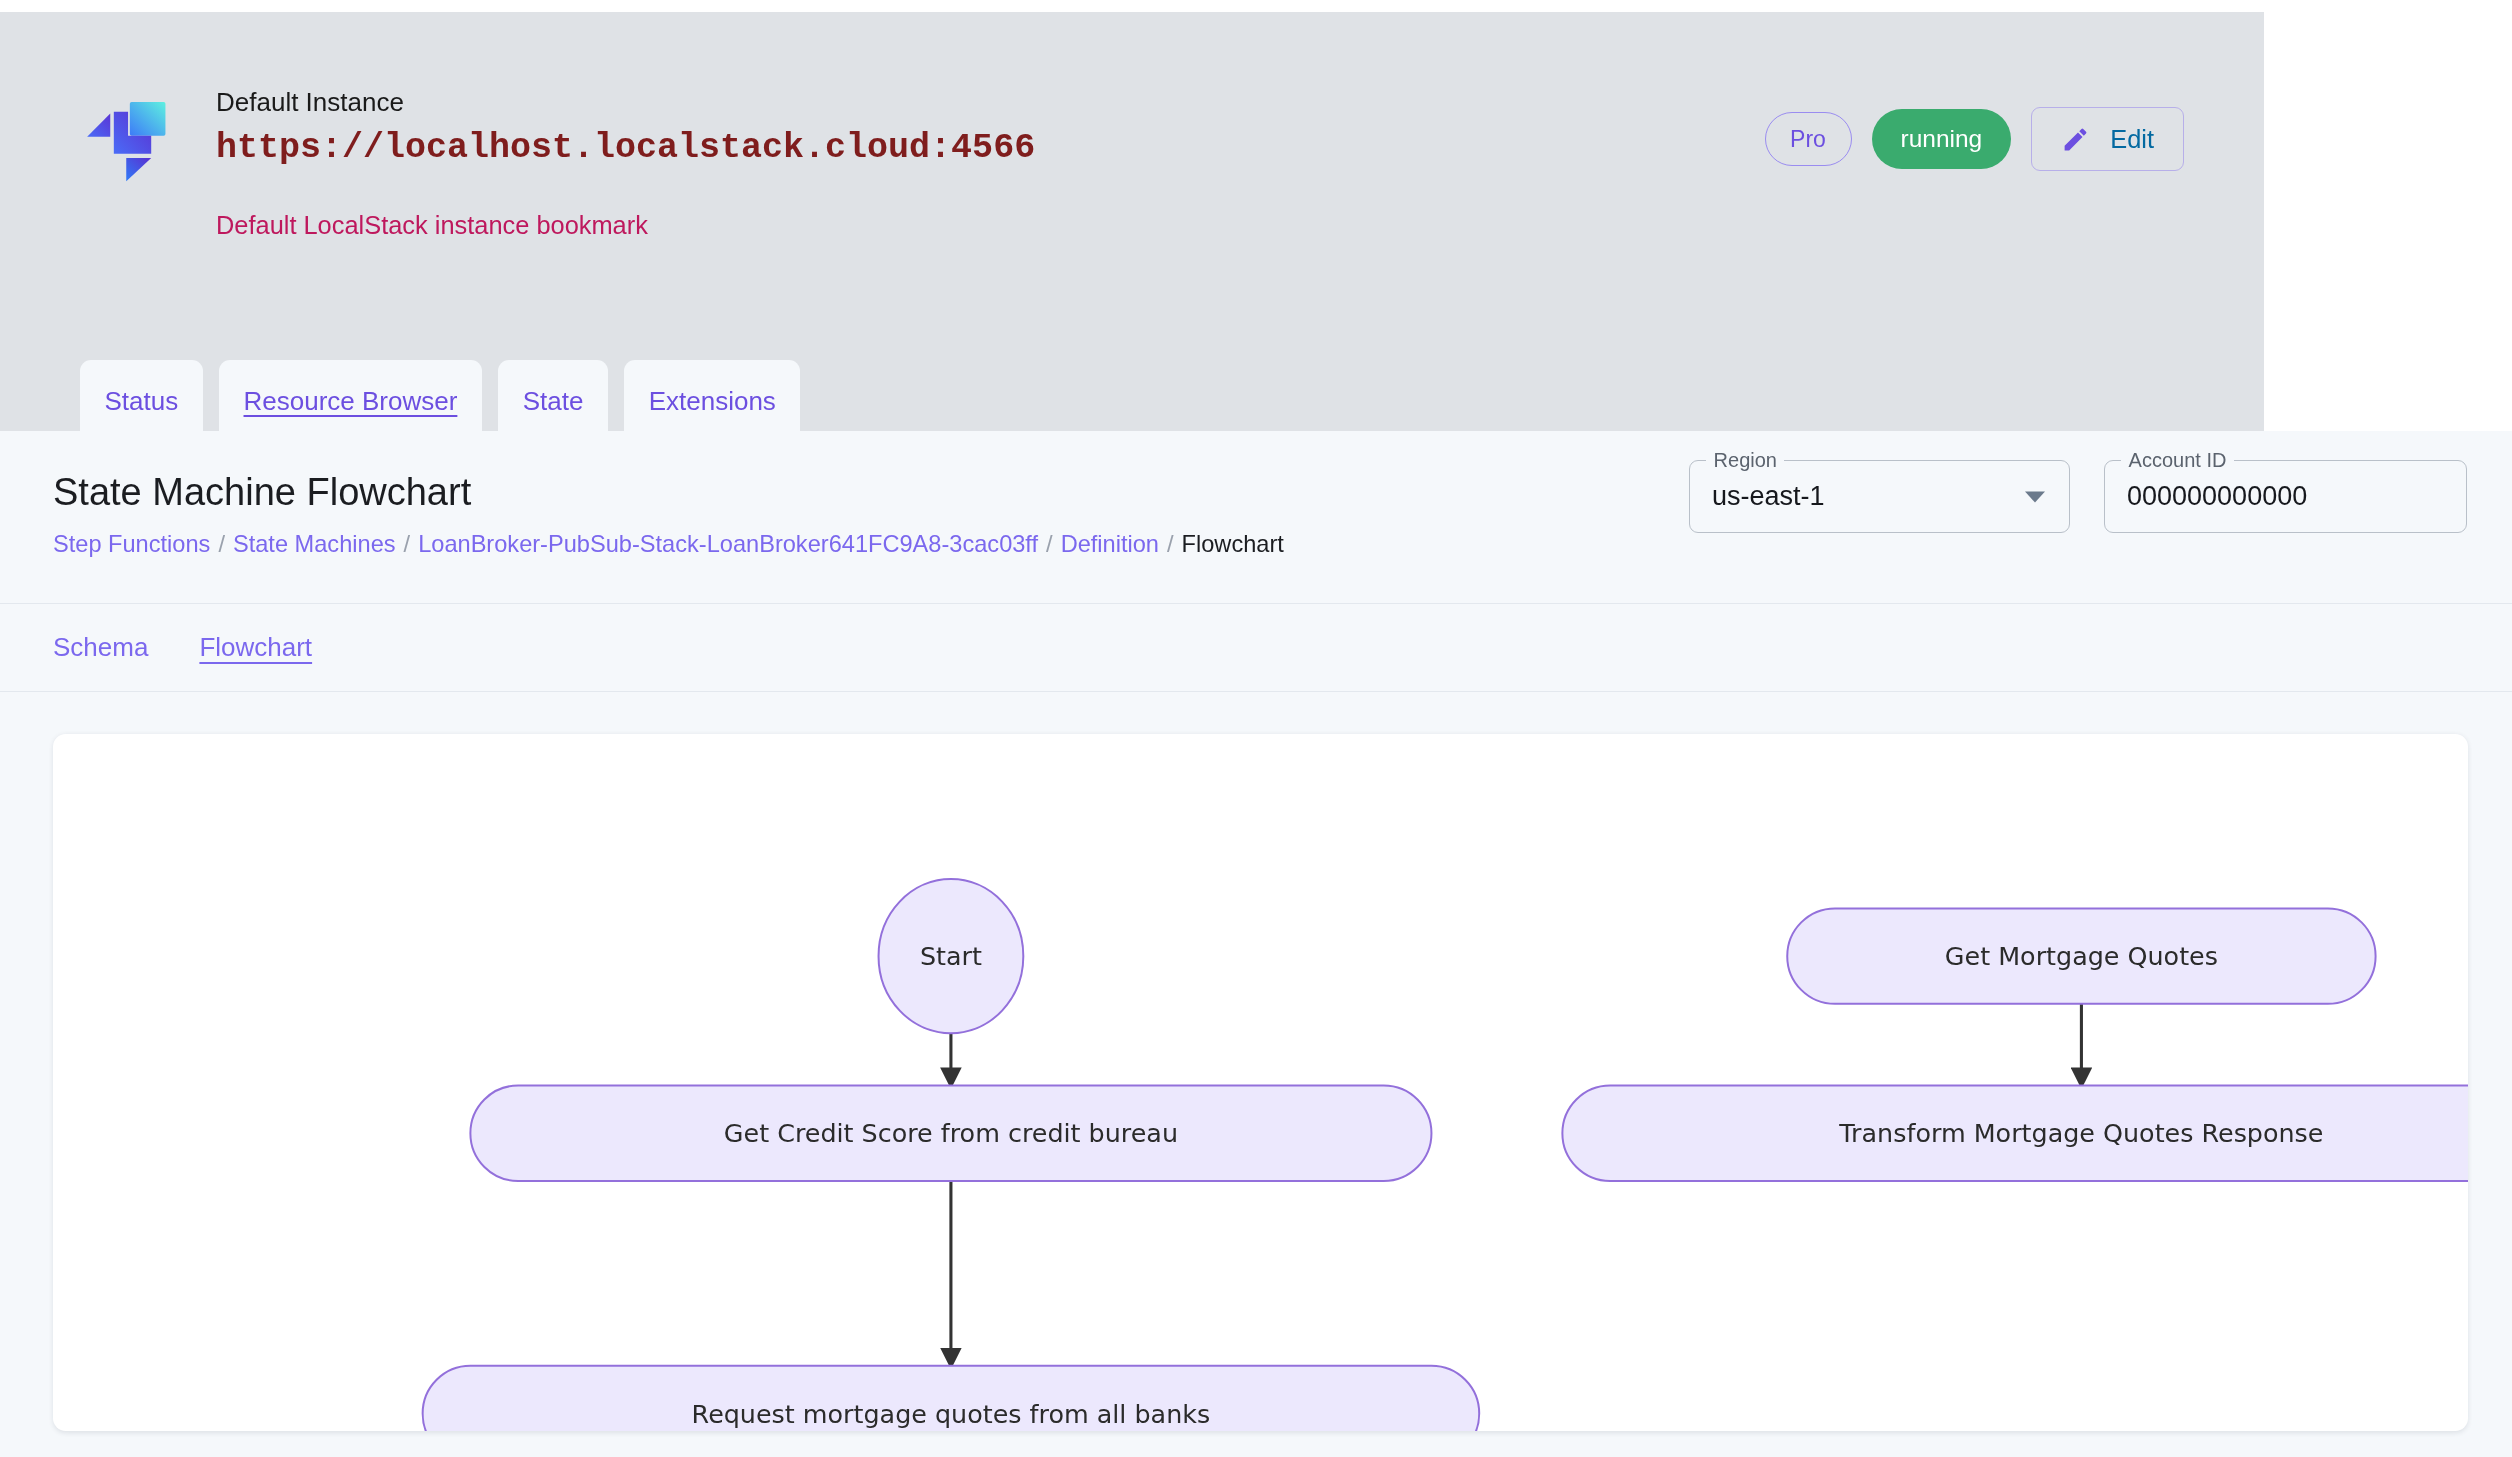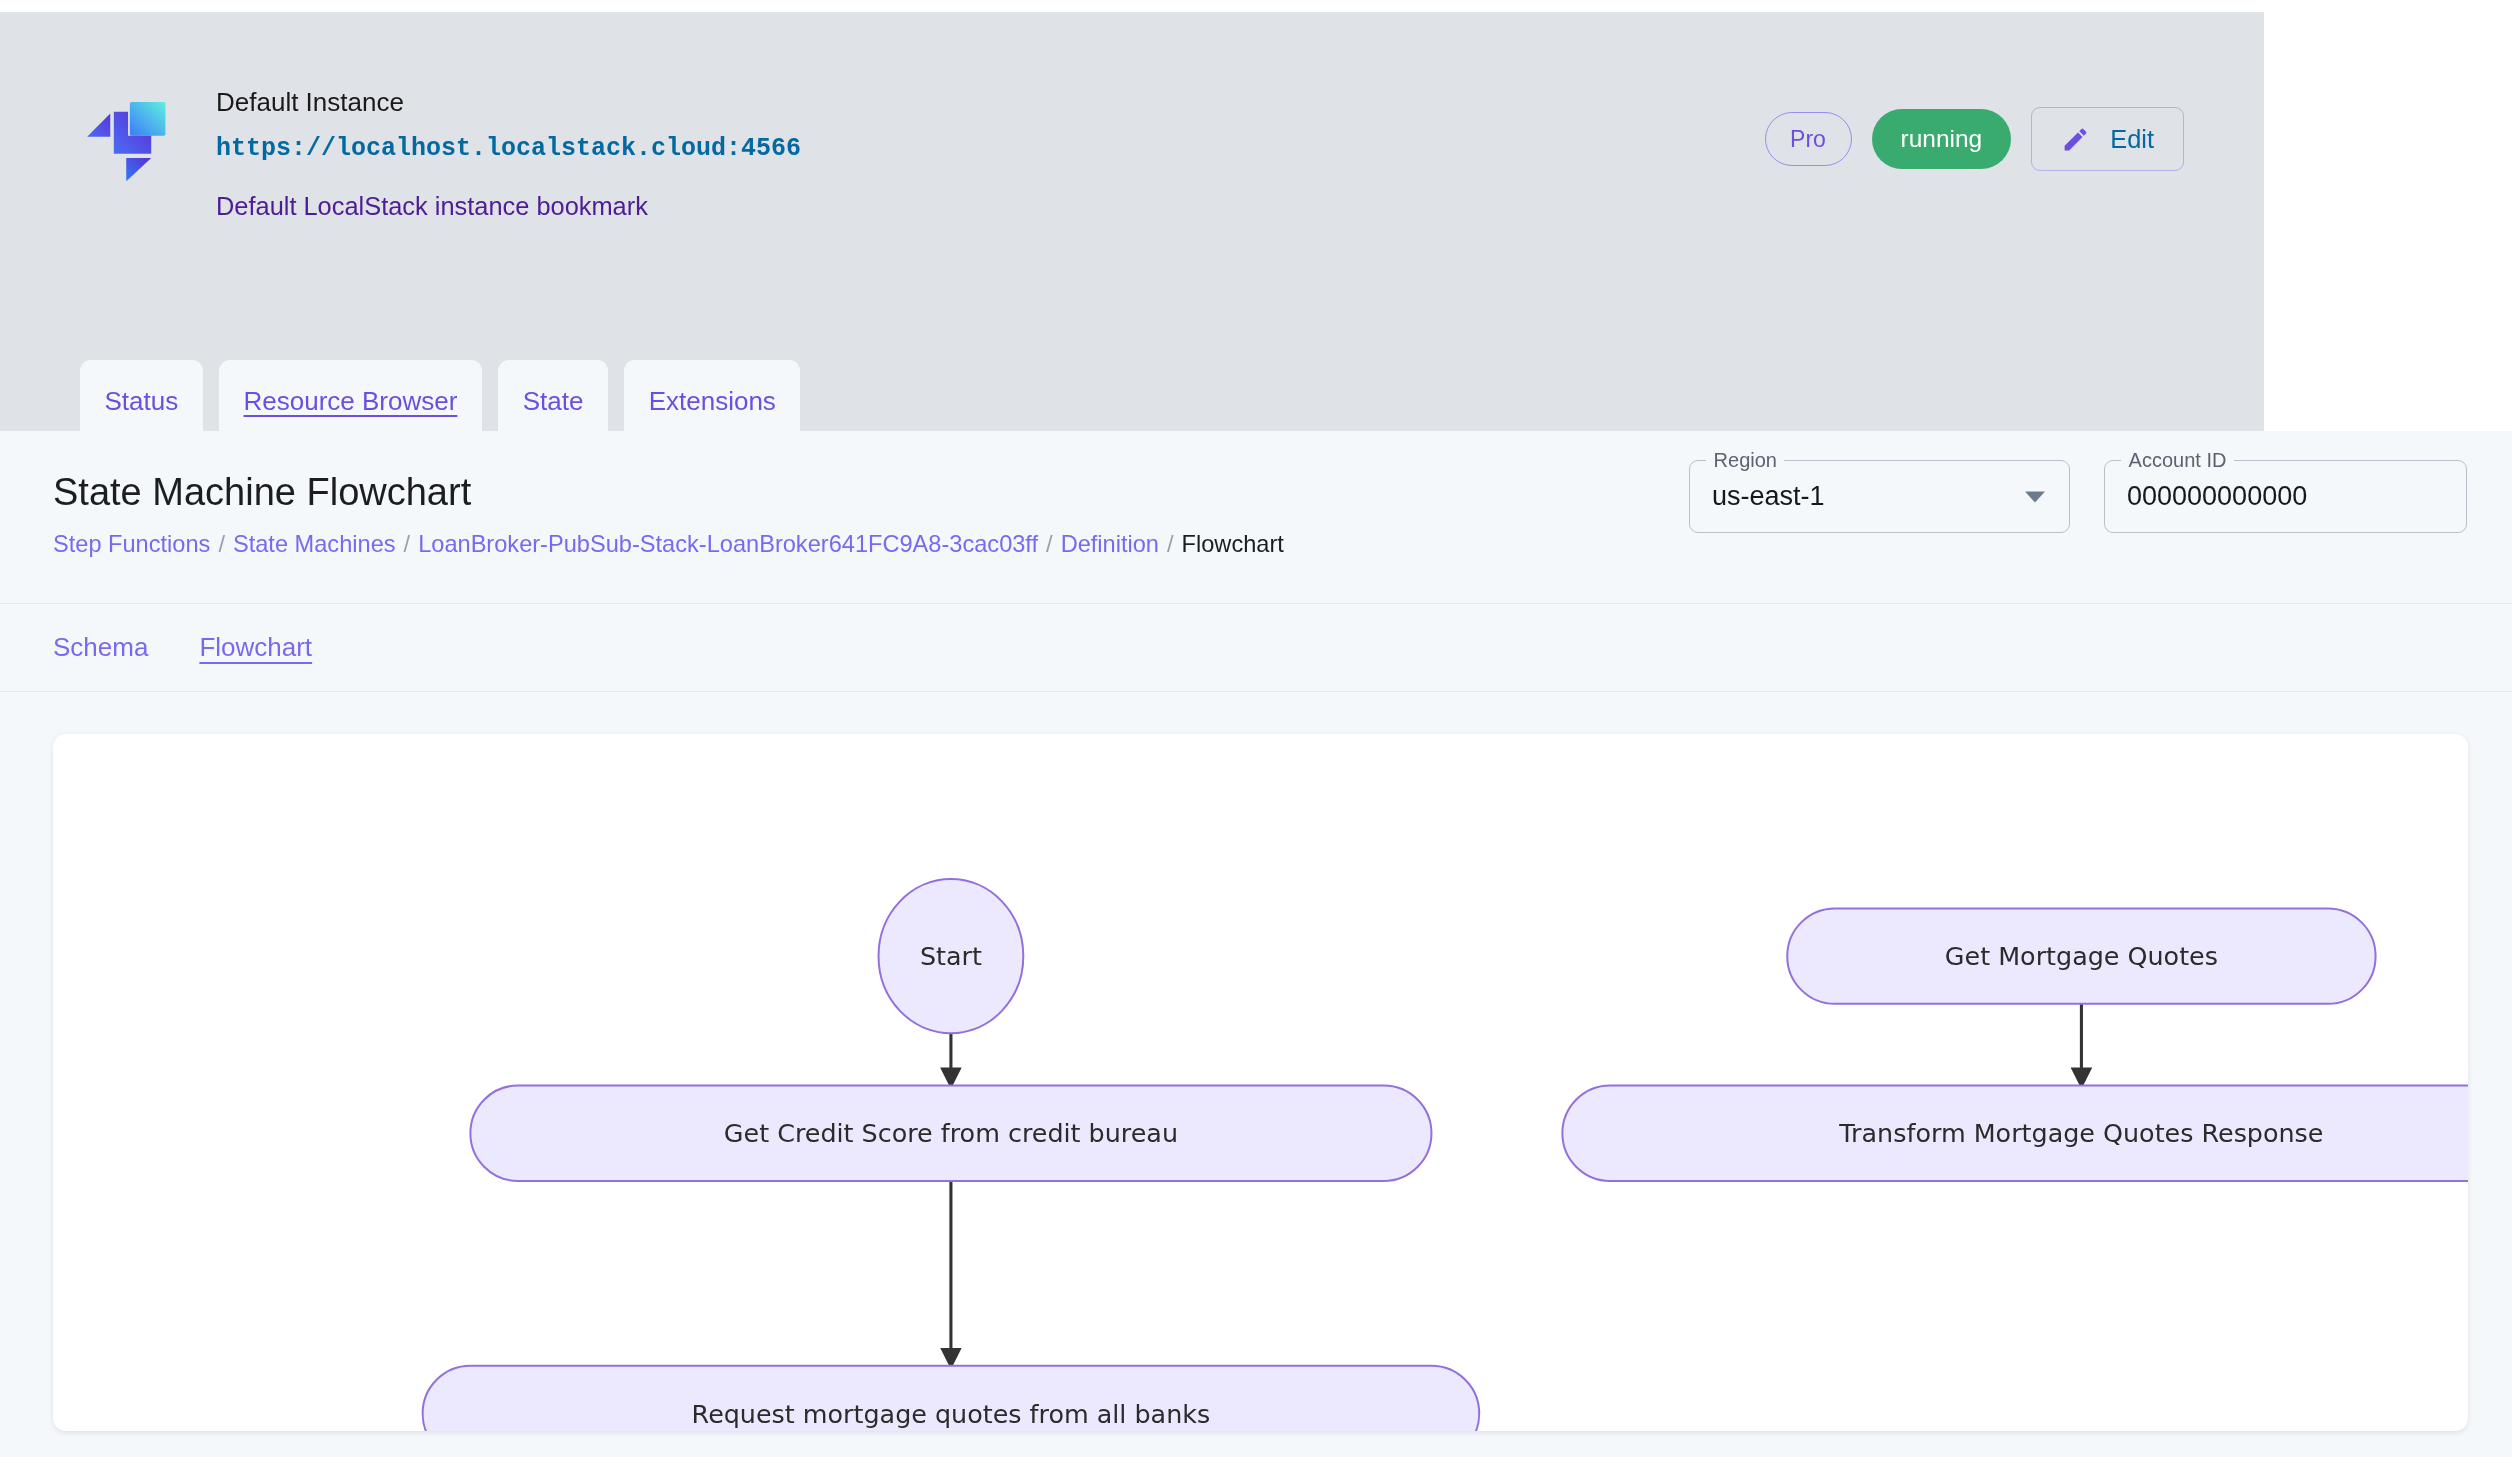--- a/index.html
+++ b/index.html
@@ -33,31 +33,31 @@
   }
   .instance-text { margin-left: 47px; }
   .instance-name {
     font-size: 26px;
     color: #1a1a1a;
     line-height: 1.35;
     white-space: nowrap;
   }
   .instance-url {
     font-family: "Liberation Mono", "DejaVu Sans Mono", monospace;
-    font-size: 25px;
+    font-size: 35px;
     font-weight: bold;
-    color: #0369a1;
+    color: #7f1d1d;
     line-height: 1.4;
     white-space: nowrap;
-    margin-top: 11px;
+    margin-top: 4px;
   }
   .instance-desc {
     font-size: 25.4px;
-    color: #4c1d95;
-    margin-top: 26px;
+    color: #be185d;
+    margin-top: 38px;
     white-space: nowrap;
   }
 
   .header-actions {
     position: absolute;
     right: 80px; top: 95px;
     display: flex;
     align-items: center;
     gap: 20px;
   }

